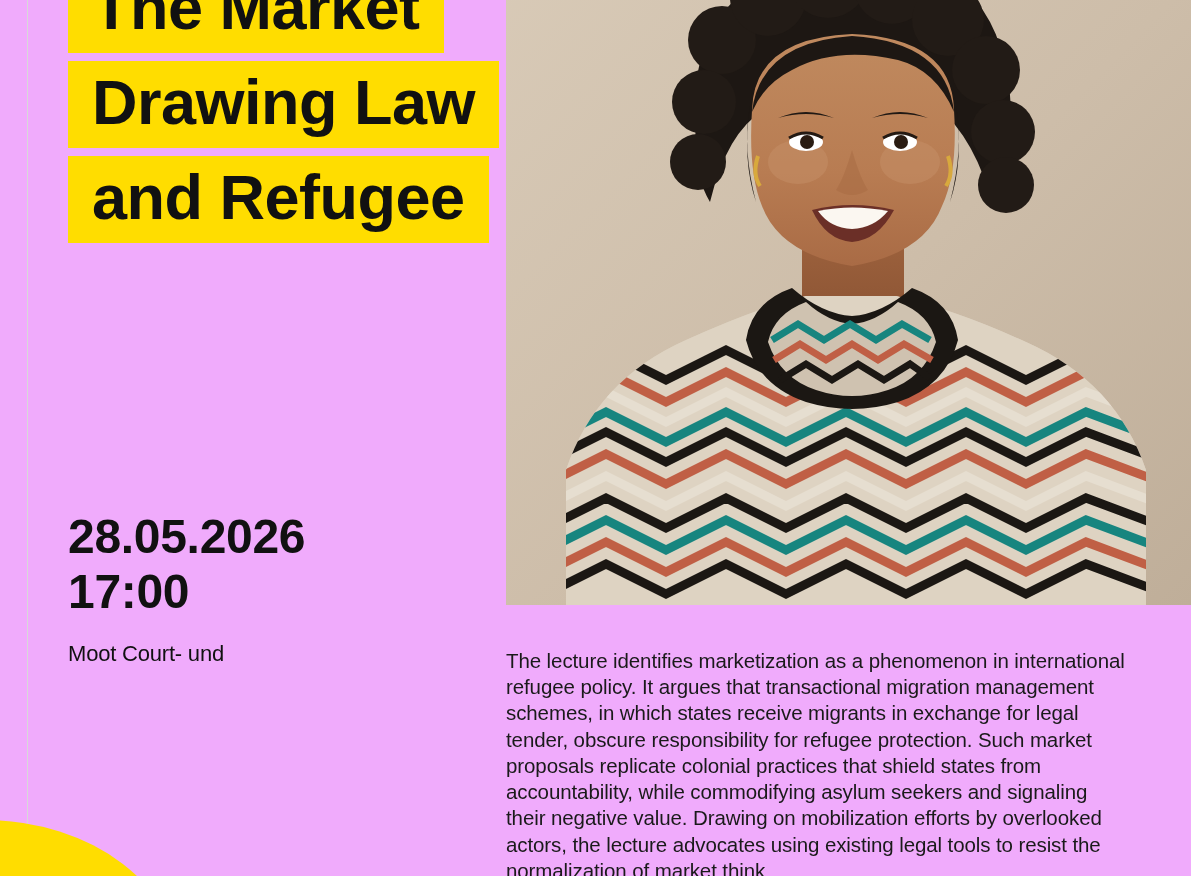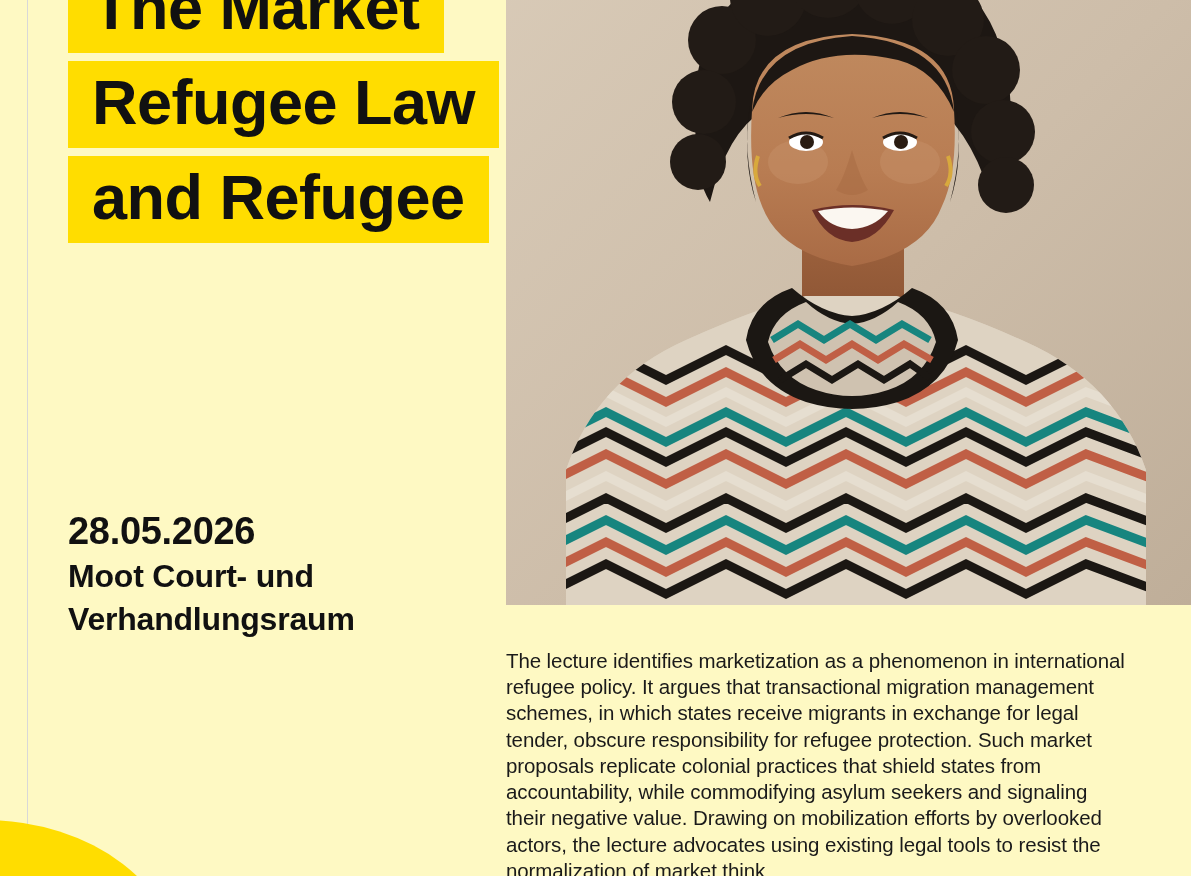--- a/index.html
+++ b/index.html
@@ -7,21 +7,21 @@
     width: 1191px;
     height: 876px;
     overflow: hidden;
     background: #ffffff;
     font-family: "Liberation Sans", sans-serif;
   }
   .poster {
     position: relative;
     width: 1191px;
     height: 876px;
-    background: #fef9c3;
+    background: #f0abfc;
     overflow: hidden;
   }
 
   
   .edge-rule {
     position: absolute;
     left: 27px;
     top: 0;
     width: 1px;
     height: 876px;
@@ -63,29 +63,29 @@
   
   .meta {
     position: absolute;
     left: 68px;
     top: 510px;
     width: 420px;
     color: #111111;
   }
   .meta .date,
   .meta .time {
-    font-size: 38px;
+    font-size: 48px;
     font-weight: 700;
     line-height: 1.14;
     letter-spacing: -0.3px;
   }
   .meta .venue {
-    margin-top: 4px;
-    font-size: 32px;
-    font-weight: 700;
+    margin-top: 22px;
+    font-size: 22px;
+    font-weight: 400;
     line-height: 1.22;
     letter-spacing: -0.2px;
   }
 
   
   .abstract {
     position: absolute;
     left: 506px;
     top: 648px;
     width: 625px;
@@ -206,27 +206,27 @@
       <g>
         <polyline points="266,430 292,414 318,430 344,414 370,430 396,414 424,430" stroke="#17857f" stroke-width="7" fill="none"></polyline>
         <polyline points="268,450 294,434 320,450 346,434 372,450 398,434 426,450" stroke="#c05f45" stroke-width="7" fill="none"></polyline>
         <polyline points="274,470 300,454 326,470 352,454 378,470 404,454 424,468" stroke="#1b1713" stroke-width="7" fill="none"></polyline>
       </g>
     </svg>
   </div>
 
   <div class="headline">
     <div class="line">The Market</div>
-    <div class="line">Refugee Law</div>
+    <div class="line">Drawing Law</div>
     <div class="line">and Refugee</div>
   </div>
 
   <div class="meta">
     <div class="date">28.05.2026</div>
+    <div class="time">17:00</div>
     <div class="venue">Moot Court- und</div>
-    <div class="venue">Verhandlungsraum</div>
   </div>
 
   <div class="abstract">The lecture identifies marketization as a phenomenon in international refugee policy. It argues that transactional migration management schemes, in which states receive migrants in exchange for legal tender, obscure responsibility for refugee protection. Such market proposals replicate colonial practices that shield states from accountability, while commodifying asylum seekers and signaling their negative value. Drawing on mobilization efforts by overlooked actors, the lecture advocates using existing legal tools to resist the normalization of market think</div>
 
   <div class="blob"></div>
 
 </div>
 
 </body></html>

